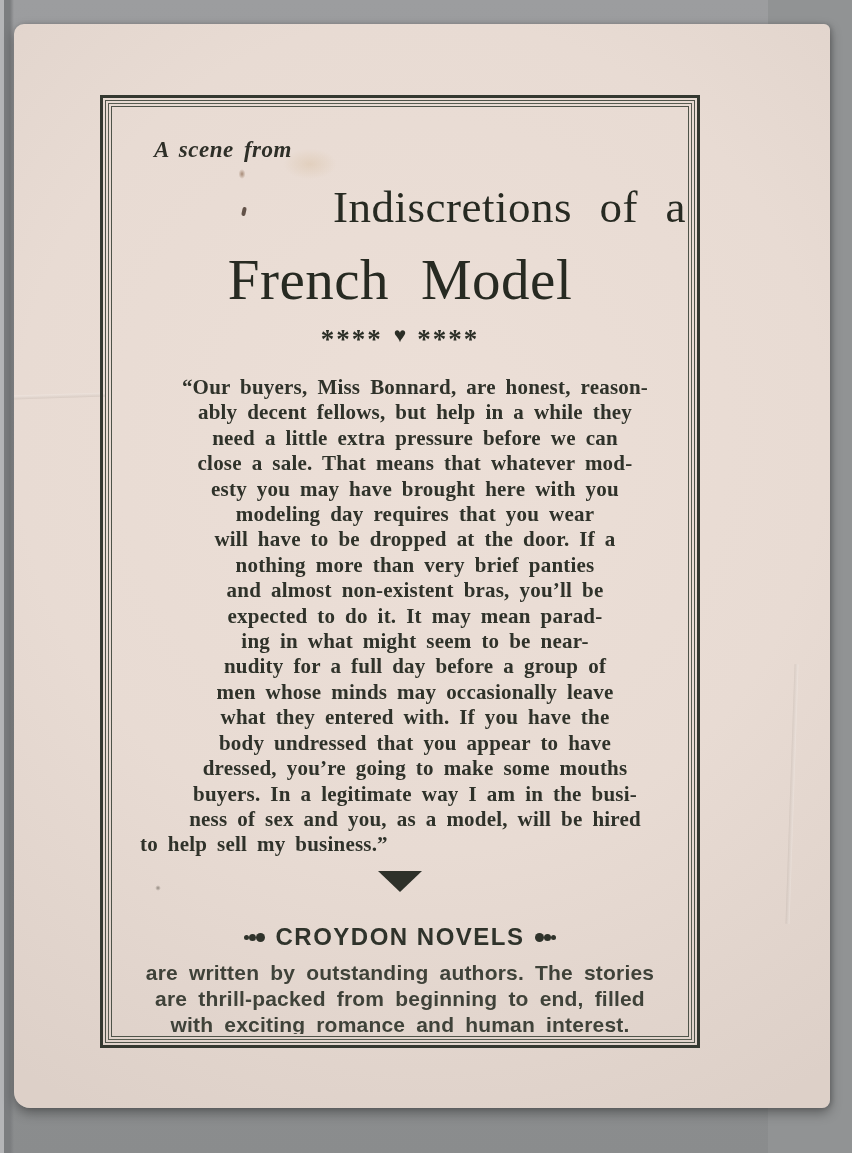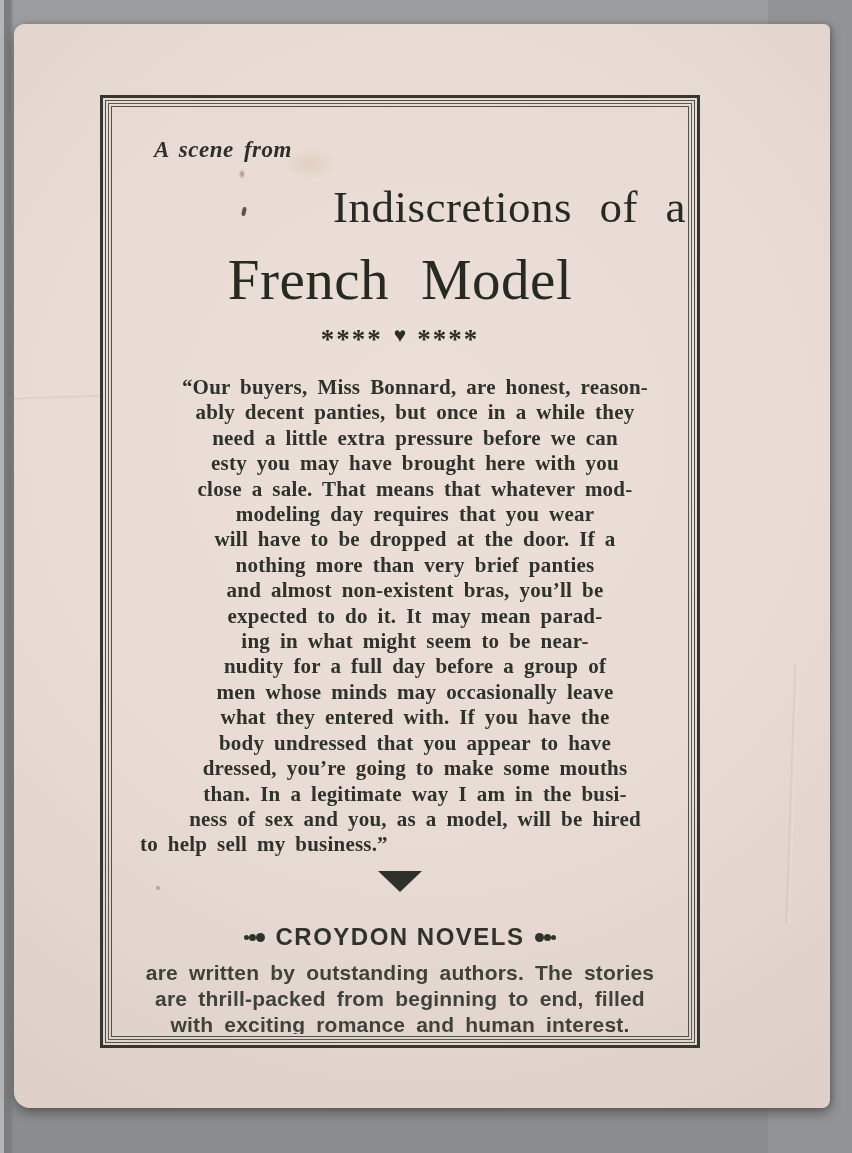--- a/index.html
+++ b/index.html
@@ -138,36 +138,36 @@
         <div class="title2">French Model</div>
 
         <div class="ornament">
           <span class="stars">****</span>
           <span class="heart">♥</span>
           <span class="stars">****</span>
         </div>
 
         <div class="quote">
           <div class="qline">“Our buyers, Miss Bonnard, are honest, reason-</div>
-          <div class="qline">ably decent panties, but once in a while they</div>
+          <div class="qline">ably decent fellows, but help in a while they</div>
           <div class="qline">need a little extra pressure before we can</div>
+          <div class="qline">close a sale. That means that whatever mod-</div>
           <div class="qline">esty you may have brought here with you</div>
-          <div class="qline">close a sale. That means that whatever mod-</div>
           <div class="qline">modeling day requires that you wear</div>
           <div class="qline">will have to be dropped at the door. If a</div>
           <div class="qline">nothing more than very brief panties</div>
           <div class="qline">and almost non-existent bras, you’ll be</div>
           <div class="qline">expected to do it. It may mean parad-</div>
           <div class="qline">ing in what might seem to be near-</div>
           <div class="qline">nudity for a full day before a group of</div>
           <div class="qline">men whose minds may occasionally leave</div>
           <div class="qline">what they entered with. If you have the</div>
           <div class="qline">body undressed that you appear to have</div>
           <div class="qline">dressed, you’re going to make some mouths</div>
-          <div class="qline">than. In a legitimate way I am in the busi-</div>
+          <div class="qline">buyers. In a legitimate way I am in the busi-</div>
           <div class="qline">ness of sex and you, as a model, will be hired</div>
           <div class="qline last">to help sell my business.”</div>
         </div>
 
         <div class="tri-wrap">
           <span class="tri"></span>
         </div>
 
         <div class="croydon-row">
           <span class="dot d-s"></span>

